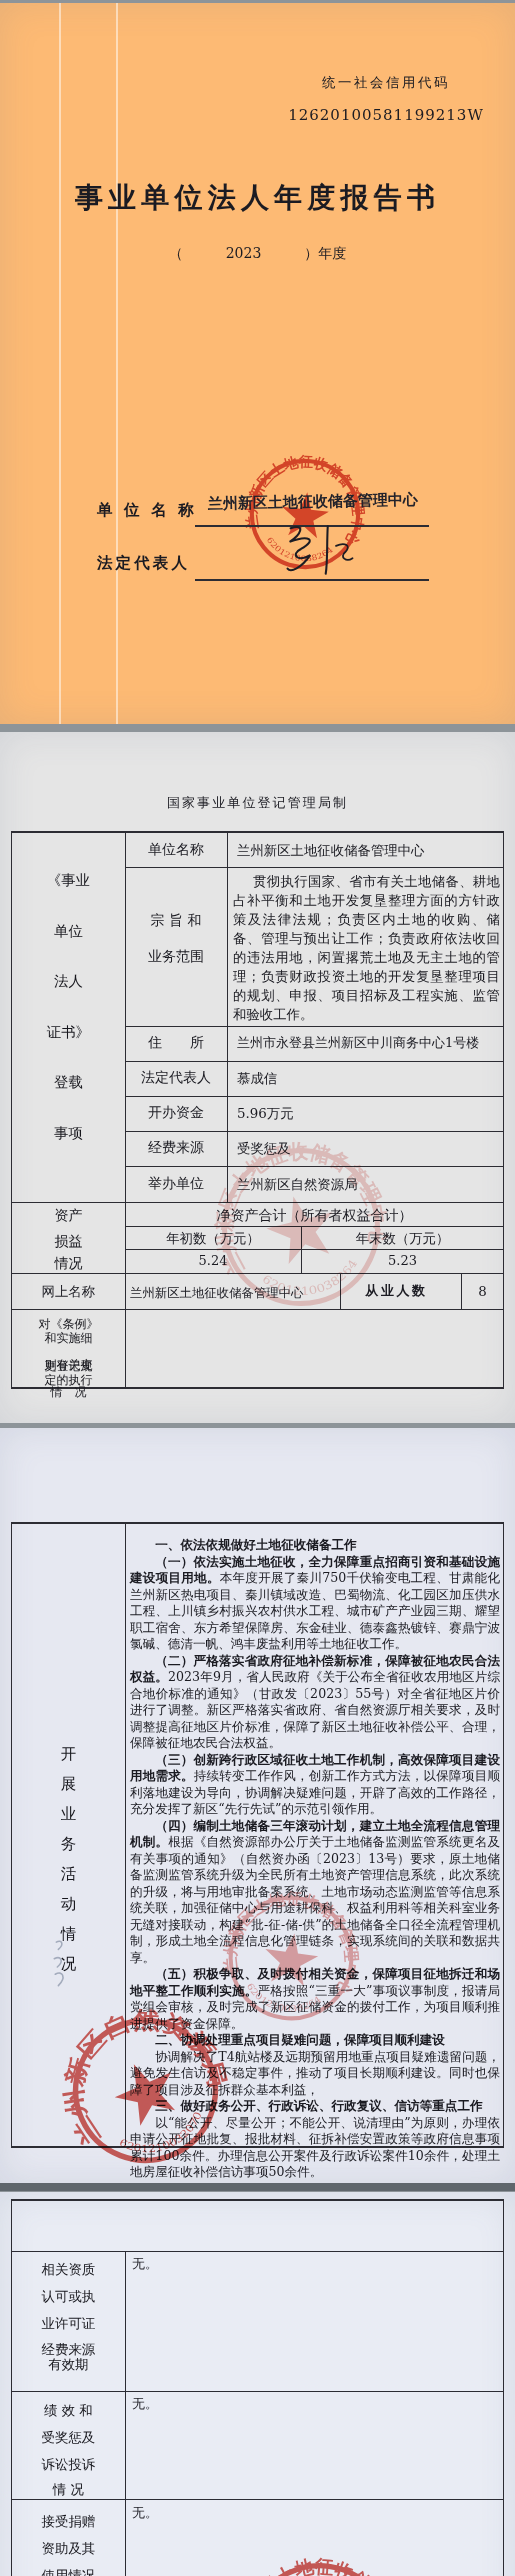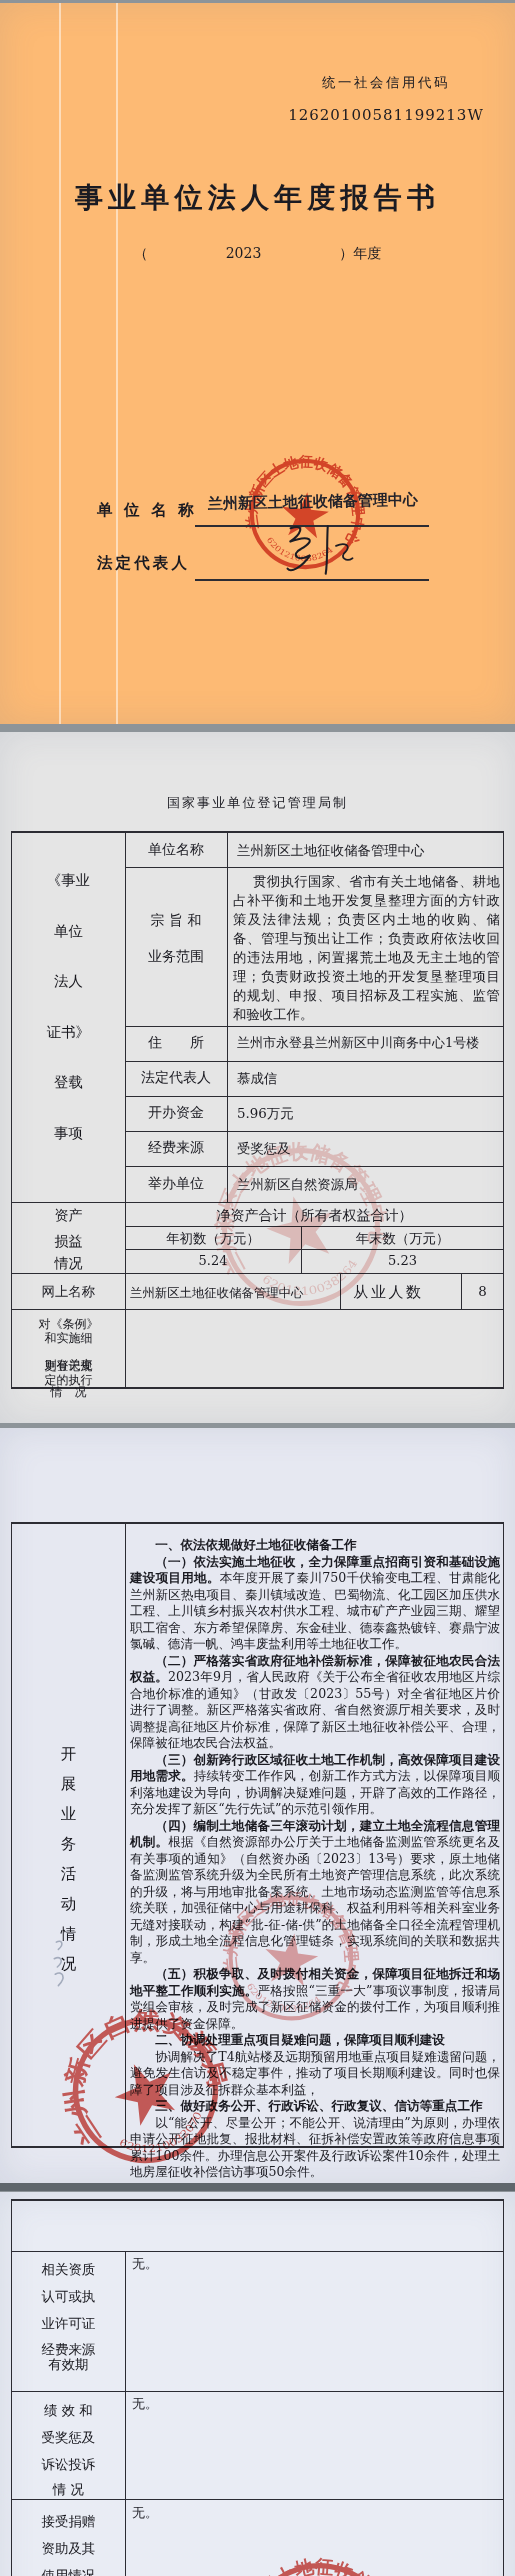--- a/index.html
+++ b/index.html
@@ -28,21 +28,21 @@
   <div class="paper p1" style="top:3.1px;height:721px">
     <div class="streak" style="left:59px"></div>
     <div class="streak" style="left:116px"></div>
 
     <div class="t c" style="top:72px;left:278px;width:216px;font-size:13.4px;letter-spacing:2.6px">统一社会信用代码</div>
     <div class="t c" style="top:104px;left:278px;width:216px;font-size:15px;letter-spacing:1px">12620100581199213W</div>
 
     <div class="t c" style="top:179px;left:0;width:515px;font-size:28px;font-weight:bold;letter-spacing:5.2px;font-family:'DejaVu Sans','Liberation Sans',sans-serif">事业单位法人年度报告书</div>
 
     <div class="t c" style="top:242px;left:0;width:515px;font-size:14px">
-      <span>（</span><span style="margin:0 78px">2023</span><span>）</span><span>年度</span>
+      <span>（</span><span style="margin:0 43px">2023</span><span>）</span><span>年度</span>
     </div>
 
     <div class="stamp" style="left:246px;top:452px;width:118px;height:118px;opacity:.8;transform:rotate(6deg)">
       <svg viewBox="0 0 200 200">
         <circle cx="100" cy="100" r="90" fill="none" stroke="currentColor" stroke-width="7"></circle>
         <path id="c1t" d="M 24,132 A 82,82 0 1 1 176,132" fill="none"></path>
         <text font-size="24" fill="currentColor" font-weight="bold"><textPath href="#c1t" textLength="330" lengthAdjust="spacingAndGlyphs">兰州新区土地征收储备管理中心</textPath></text>
         <path d="M100 63 L109.4 91.9 H139.8 L115.2 109.8 L124.6 138.7 L100 120.8 L75.4 138.7 L84.8 109.8 L60.2 91.9 H90.6 Z" fill="currentColor"></path>
         <path id="c1b" d="M 40,150 A 75,75 0 0 0 160,150" fill="none"></path>
         <text font-size="13" fill="currentColor"><textPath href="#c1b" textLength="130" lengthAdjust="spacingAndGlyphs">6201210038264</textPath></text>
@@ -119,21 +119,21 @@
     <div class="vlab" style="top:501px;font-size:14px">损益</div>
     <div class="vlab" style="top:523px;font-size:14px">情况</div>
     <div class="t c" style="top:475px;left:125px;width:379px;font-size:14px">净资产合计（所有者权益合计）</div>
     <div class="t c" style="top:499px;left:125px;width:176px;font-size:13.4px">年初数（万元）</div>
     <div class="t c" style="top:499px;left:301px;width:203px;font-size:13.4px">年末数（万元）</div>
     <div class="t c" style="top:522px;left:125px;width:176px;font-size:13px">5.24</div>
     <div class="t c" style="top:522px;left:301px;width:203px;font-size:13px">5.23</div>
 
     <div class="t c" style="top:552px;left:11.3px;width:114px;font-size:13.4px">网上名称</div>
     <div class="t" style="top:554px;left:130px;font-size:12.4px">兰州新区土地征收储备管理中心</div>
-    <div class="t c" style="top:552px;left:328px;width:121px;font-size:15px;letter-spacing:2.6px;font-weight:normal">从业人数</div>
+    <div class="t c" style="top:552px;left:336px;width:121px;font-size:13px;letter-spacing:2.6px;font-weight:bold">从业人数</div>
     <div class="t c" style="top:552px;left:461px;width:43px;font-size:13.4px">8</div>
 
     <div class="vlab" style="top:584px;font-size:12px">对《条例》</div>
     <div class="vlab" style="top:598px;font-size:12px">和实施细</div>
     <div class="vlab" style="top:625px;font-size:12px">则有关变</div>
     <div class="vlab" style="top:626px;font-size:12px">更登记规</div>
     <div class="vlab" style="top:640px;font-size:12px">定的执行</div>
     <div class="vlab" style="top:652px;font-size:12px">情　况</div>
 
     <div class="stamp" style="left:216px;top:410px;width:170px;height:170px;opacity:.24;transform:rotate(-14deg)">

